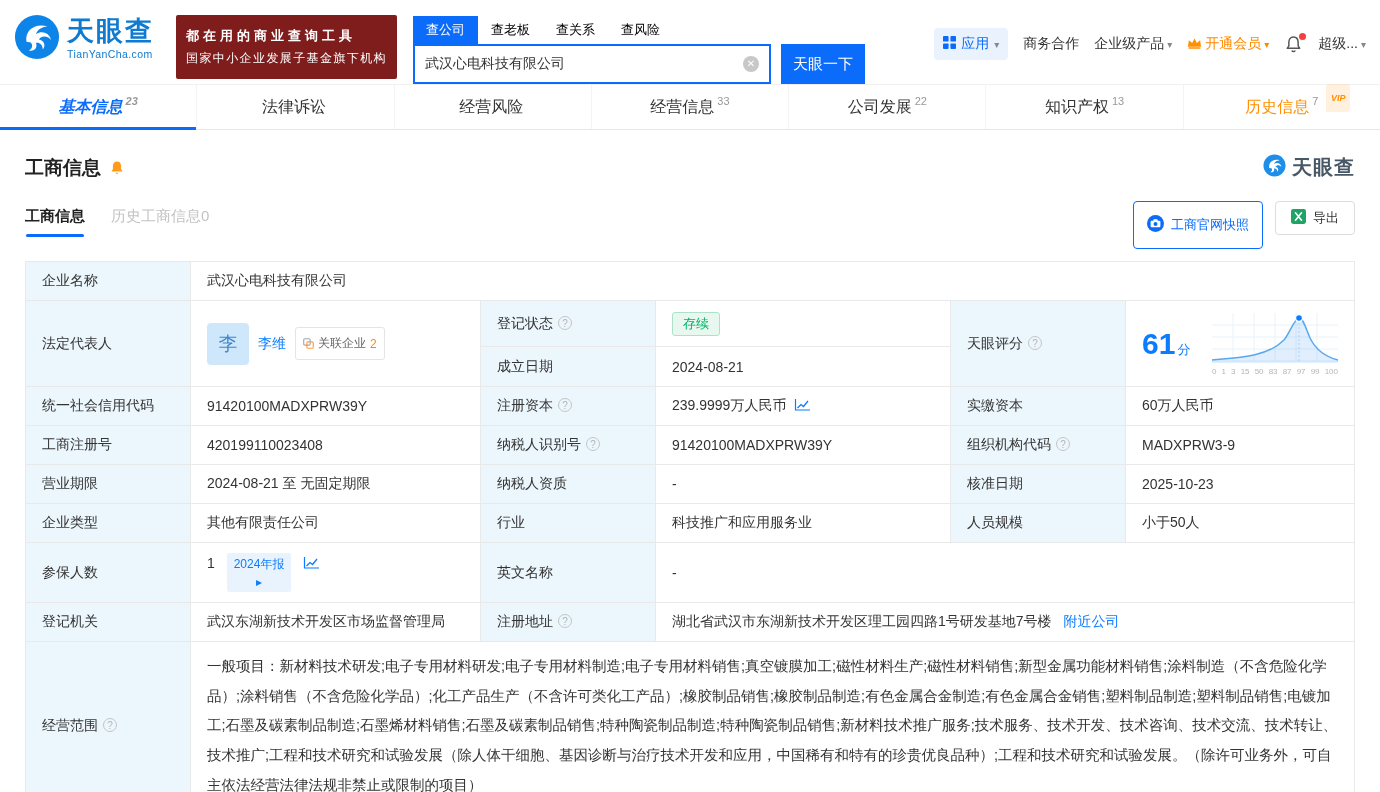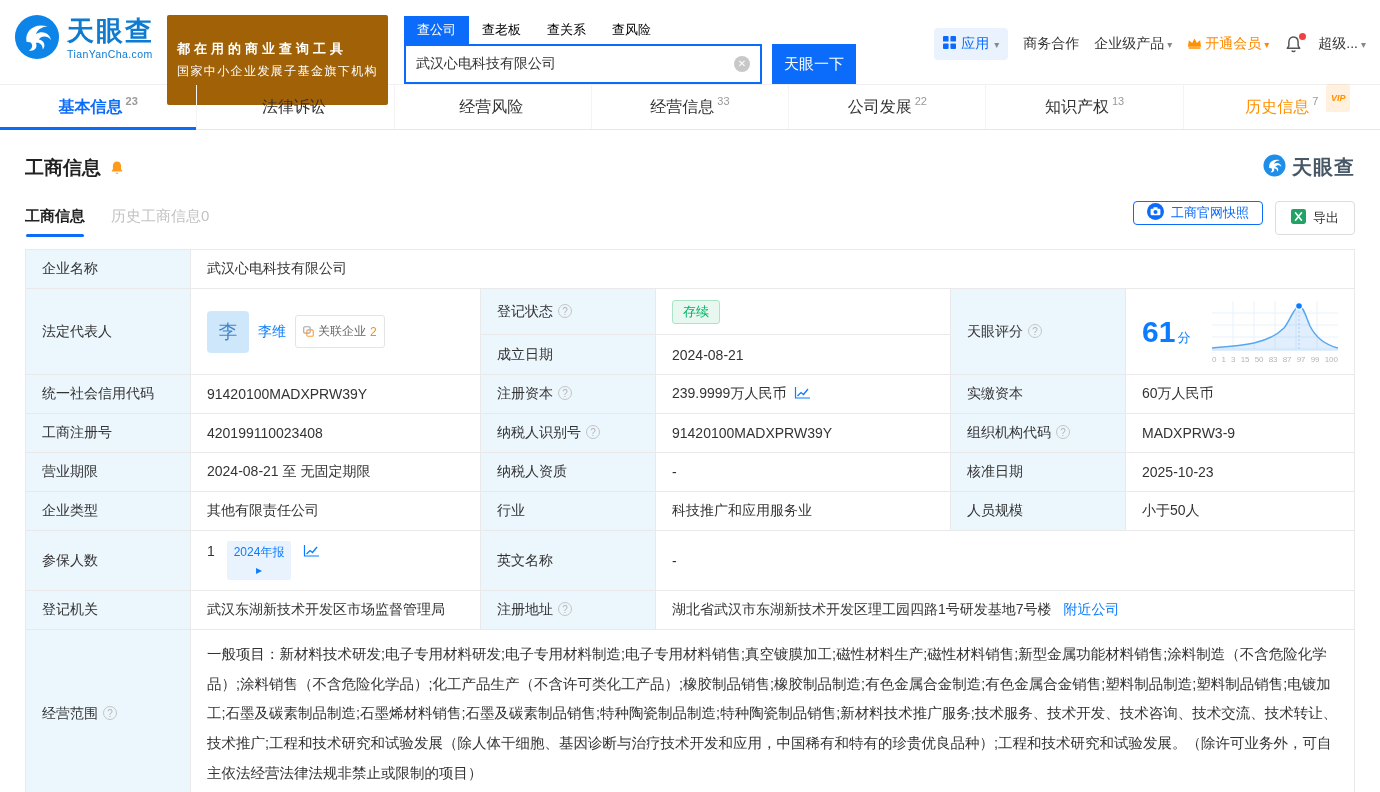--- a/index.html
+++ b/index.html
@@ -3,21 +3,21 @@
 <meta charset="utf-8">
 <style>
   *{box-sizing:border-box;margin:0;padding:0}
   body{width:1380px;height:792px;overflow:hidden;background:#fff;
        font-family:"Liberation Sans","DejaVu Sans",sans-serif;color:#333;}
   
   .header{display:flex;align-items:flex-start;padding:0 14px;height:84px;}
   .logo{display:flex;align-items:center;gap:7px;margin-top:14px;cursor:pointer;}
   .logo-text .cn{font-size:27px;font-weight:bold;color:#0e7ad0;letter-spacing:2px;line-height:1;}
   .logo-text .en{font-size:10.5px;color:#0e7ad0;margin-top:3px;letter-spacing:.4px;}
-  .promo{margin:15px 0 0 13px;background:#a16207;color:#fff;padding:25px 10px;border-radius:2px;}
+  .promo{margin:15px 0 0 22px;background:#7f1d1d;color:#fff;padding:12px 10px;border-radius:2px;}
   .promo .l1{font-size:13px;letter-spacing:4px;font-weight:bold;white-space:nowrap;}
   .promo .l2{font-size:12px;margin-top:5px;letter-spacing:1.4px;white-space:nowrap;}
   .search-wrap{margin:16px 0 0 16px;}
   .search-tabs{display:flex;}
   .stab{padding:5px 13px;font-size:13px;color:#000000;cursor:pointer;}
   .stab.active{background:#0b6cfb;color:#fff;}
   .search-row{display:flex;align-items:stretch;height:40px;}
   .search-box{width:358px;border:2px solid #0b6cfb;background:#fff;display:flex;align-items:center;padding:0 10px;}
   .search-box input{flex:1;border:none;outline:none;font-size:14px;color:#333;font-family:inherit;background:transparent;}
   .clear-icon{width:16px;height:16px;border-radius:50%;background:#c8c8c8;color:#fff;font-size:10px;line-height:16px;text-align:center;cursor:pointer;font-style:normal;}
@@ -29,38 +29,38 @@
   .vip-nav{color:#ff8a00;}
   .vip-nav .caret{color:#ff8a00;}
   .bell-wrap{position:relative;cursor:pointer;line-height:0;}
   .red-dot{position:absolute;top:-2px;right:-3px;width:7px;height:7px;background:#f53f3f;border-radius:50%;}
   
   .main-tabs{display:flex;height:46px;border-top:1px solid #f0f0f0;border-bottom:1px solid #e7e7e7;}
   .mtab{flex:1;display:flex;align-items:center;justify-content:center;font-size:16px;color:#333;cursor:pointer;position:relative;border-right:1px solid #f4f4f4;}
   .mtab:last-child{border-right:none;}
   .mtab-inner{position:relative;display:flex;align-items:flex-start;}
   .mtab .cnt{font-size:11px;color:#999;margin-left:3px;position:relative;top:-2px;}
-  .mtab.active{color:#0b6cfb;font-weight:bold;}
+  .mtab.active{color:#0b6cfb;font-weight:bold;font-style:italic;}
   .mtab.active::after{content:"";position:absolute;left:0;right:0;bottom:-1px;height:3px;background:#0b6cfb;}
   .mtab.vip-tab{color:#ff9000;}
   .vip-tag{position:absolute;top:-13px;right:-32px;font-size:9px;font-weight:bold;font-style:italic;color:#ff9000;background:rgba(255,150,0,.13);padding:9px 5px;border-radius:3px 3px 3px 0;}
   
   .content{padding:0 25px;}
   .section-head{display:flex;align-items:center;margin-top:24px;}
   .section-title{font-size:19px;font-weight:bold;color:#222;}
   .bell-btn{margin-left:8px;cursor:pointer;line-height:0;}
   .watermark{margin-left:auto;display:flex;align-items:center;gap:6px;opacity:.92;}
   .wm-text{font-size:20px;font-weight:bold;color:#38495a;letter-spacing:1px;}
   .subtab-row{display:flex;align-items:flex-start;margin-top:20px;}
   .subtab{font-size:15px;cursor:pointer;padding-bottom:11px;position:relative;margin-top:6px;}
   .subtab.active{font-weight:bold;color:#222;}
   .subtab.active::after{content:"";position:absolute;left:50%;transform:translateX(-50%);bottom:0;width:58px;height:3px;background:#0b6cfb;border-radius:2px;}
   .subtab.muted{color:#c3c3c3;margin-left:26px;}
   .subtab-actions{margin-left:auto;display:flex;gap:12px;}
-  .btn-outline-blue{display:flex;align-items:center;gap:7px;height:24px;padding:0 13px;border:1px solid #0b6cfb;color:#0b6cfb;background:#fff;border-radius:4px;font-size:13px;cursor:pointer;font-family:inherit;}
+  .btn-outline-blue{display:flex;align-items:center;gap:7px;height:48px;padding:0 13px;border:1px solid #0b6cfb;color:#0b6cfb;background:#fff;border-radius:4px;font-size:13px;cursor:pointer;font-family:inherit;}
   .btn-outline-gray{display:flex;align-items:center;gap:7px;height:34px;padding:0 15px;border:1px solid #ddd;color:#333;background:#fff;border-radius:4px;font-size:13px;cursor:pointer;font-family:inherit;}
   
   .info-table{width:100%;border-collapse:collapse;margin-top:12px;font-size:14px;table-layout:fixed;}
   .info-table td{border:1px solid #e9e9e9;padding:10px 16px;vertical-align:middle;color:#333;word-break:break-all;}
   td.lbl{background:#ecf6fd;}
   .q{display:inline-block;width:14px;height:14px;border:1px solid #c5c5c5;border-radius:50%;color:#b5b5b5;font-size:10px;line-height:13px;text-align:center;margin-left:5px;font-style:normal;vertical-align:1px;cursor:pointer;}
   .link{color:#0b7cff;cursor:pointer;text-decoration:none;}
   .rep{display:flex;align-items:center;gap:9px;}
   .avatar{display:inline-flex;width:42px;height:42px;background:#cfe7fb;color:#3f86cc;border-radius:4px;align-items:center;justify-content:center;font-size:19px;cursor:pointer;}
   .rel-badge{display:inline-flex;align-items:center;gap:4px;border:1px solid #e4e4e4;border-radius:3px;padding:7px 7px;font-size:12px;color:#666;cursor:pointer;}

